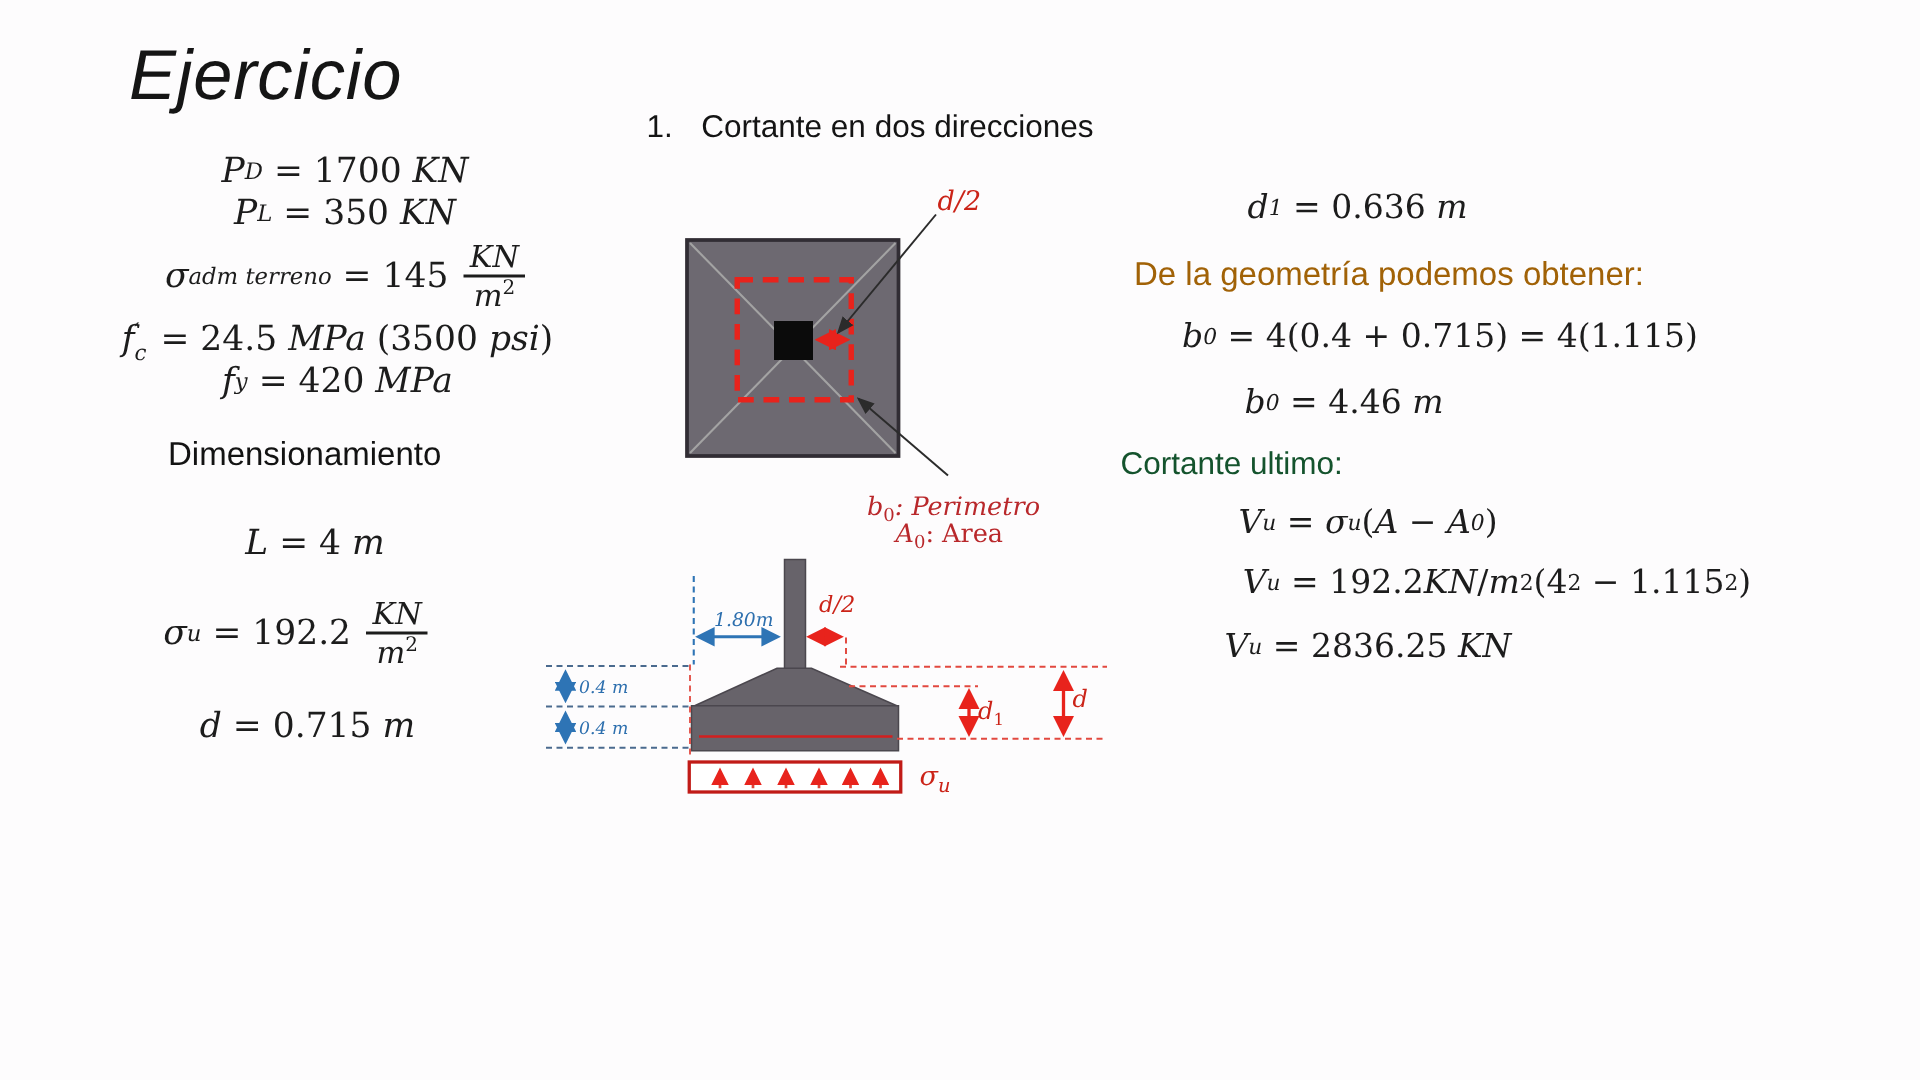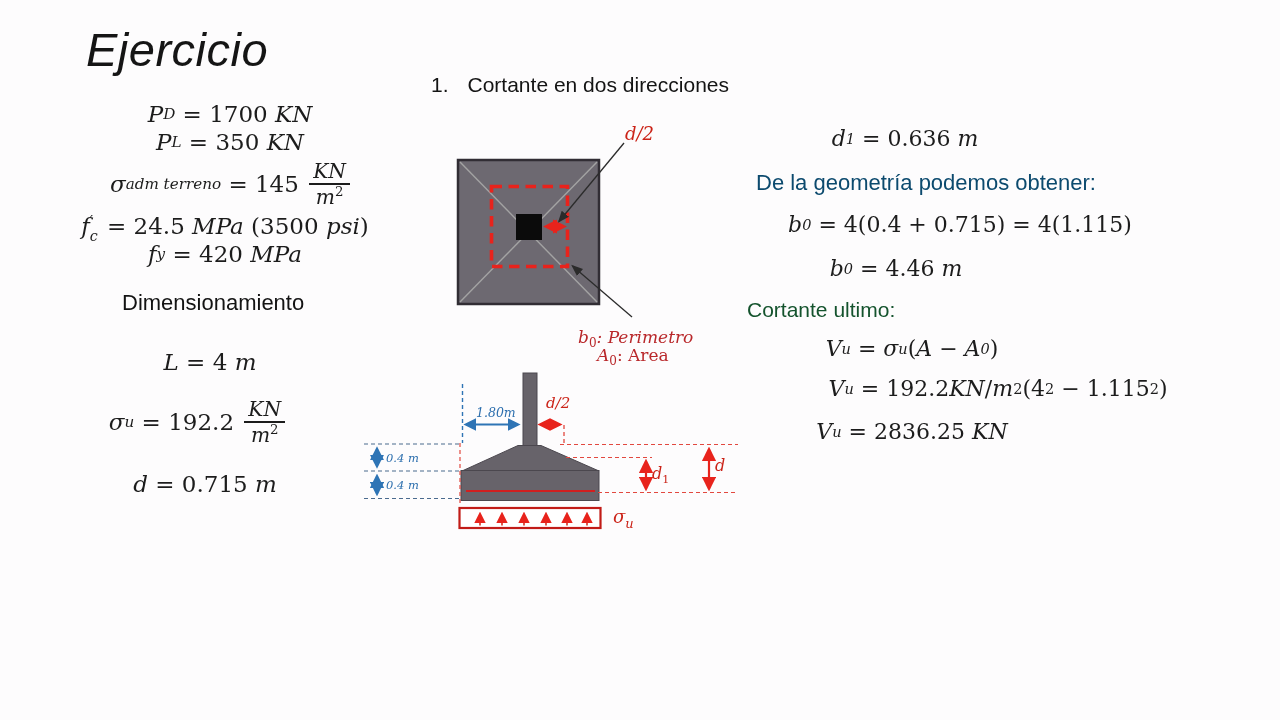--- a/index.html
+++ b/index.html
@@ -35,30 +35,30 @@
   <span class="num">1.</span>
   <span>Cortante en dos direcciones</span>
 </div>
 
 <div class="abs fline" style="left:60px;top:101px;width:340px;"><span class="var">P</span><sub>D</sub><span class="num"> = 1700 </span><span class="var">KN</span></div>
 <div class="abs fline" style="left:60px;top:129px;width:340px;"><span class="var">P</span><sub>L</sub><span class="num"> = 350 </span><span class="var">KN</span></div>
 <div class="abs fline" style="left:60px;top:160px;width:340px;"><span class="var">σ</span><sub>adm terreno</sub><span class="num"> = 145 </span><span class="frac"><span class="fnum"><span class="var">KN</span></span><span class="fden"><span class="var">m</span><sup>2</sup></span></span></div>
 <div class="abs fline" style="left:55px;top:211px;width:340px;"><span class="var">f</span><span class="ss"><span>′</span><span>c</span></span><span class="num"> = 24.5 </span><span class="var">MPa</span><span class="num"> (3500 </span><span class="var">psi</span><span class="num">)</span></div>
 <div class="abs fline" style="left:55px;top:241px;width:340px;"><span class="var">f</span><sub>y</sub><span class="num"> = 420 </span><span class="var">MPa</span></div>
 
-<div class="abs stext body22" style="left:122px;top:288px;">
+<div class="abs stext body22" style="left:112px;top:288px;">
   <div>Dimensionamiento</div>
 </div>
 
 <div class="abs fline" style="left:40px;top:349px;width:340px;"><span class="var">L</span><span class="num"> = 4 </span><span class="var">m</span></div>
 <div class="abs fline" style="left:27px;top:398px;width:340px;"><span class="var">σ</span><sub>u</sub><span class="num"> = 192.2 </span><span class="frac"><span class="fnum"><span class="var">KN</span></span><span class="fden"><span class="var">m</span><sup>2</sup></span></span></div>
 <div class="abs fline" style="left:35px;top:471px;width:340px;"><span class="var">d</span><span class="num"> = 0.715 </span><span class="var">m</span></div>
 
 <div class="abs fline f22" style="left:705px;top:126px;width:400px;"><span class="var">d</span><sub>1</sub><span class="num"> = 0.636 </span><span class="var">m</span></div>
-<div class="abs stext" style="left:756px;top:170px;font-size:22px;color:#0c4a6e;">De la geometría podemos obtener:</div>
+<div class="abs stext" style="left:756px;top:170px;font-size:22px;color:#a16207;">De la geometría podemos obtener:</div>
 <div class="abs fline f22" style="left:760px;top:212px;width:400px;"><span class="var">b</span><sub>0</sub><span class="num"> = 4(0.4 + 0.715) = 4(1.115)</span></div>
 <div class="abs fline f22" style="left:696px;top:256px;width:400px;"><span class="var">b</span><sub>0</sub><span class="num"> = 4.46 </span><span class="var">m</span></div>
 <div class="abs stext" style="left:747px;top:298px;font-size:21px;color:#14532d;">Cortante ultimo:</div>
 <div class="abs fline f22" style="left:712px;top:336px;width:400px;"><span class="var">V</span><sub>u</sub><span class="num"> = </span><span class="var">σ</span><sub>u</sub><span class="num">(</span><span class="var">A</span><span class="num"> − </span><span class="var">A</span><sub>0</sub><span class="num">)</span></div>
 <div class="abs fline f22" style="left:798px;top:376px;width:400px;"><span class="var">V</span><sub>u</sub><span class="num"> = 192.2</span><span class="var">KN</span><span class="num">/</span><span class="var">m</span><sup>2</sup><span class="num">(4</span><sup>2</sup><span class="num"> − 1.115</span><sup>2</sup><span class="num">)</span></div>
 <div class="abs fline f22" style="left:712px;top:419px;width:400px;"><span class="var">V</span><sub>u</sub><span class="num"> = 2836.25 </span><span class="var">KN</span></div>
 
 <svg class="abs" style="left:350px;top:108px;" width="410" height="442" viewBox="350 108 410 442">
   <defs>
     <marker id="mRed" viewBox="0 0 10 10" refX="8" refY="5" markerWidth="6.5" markerHeight="6.5" orient="auto-start-reverse">

